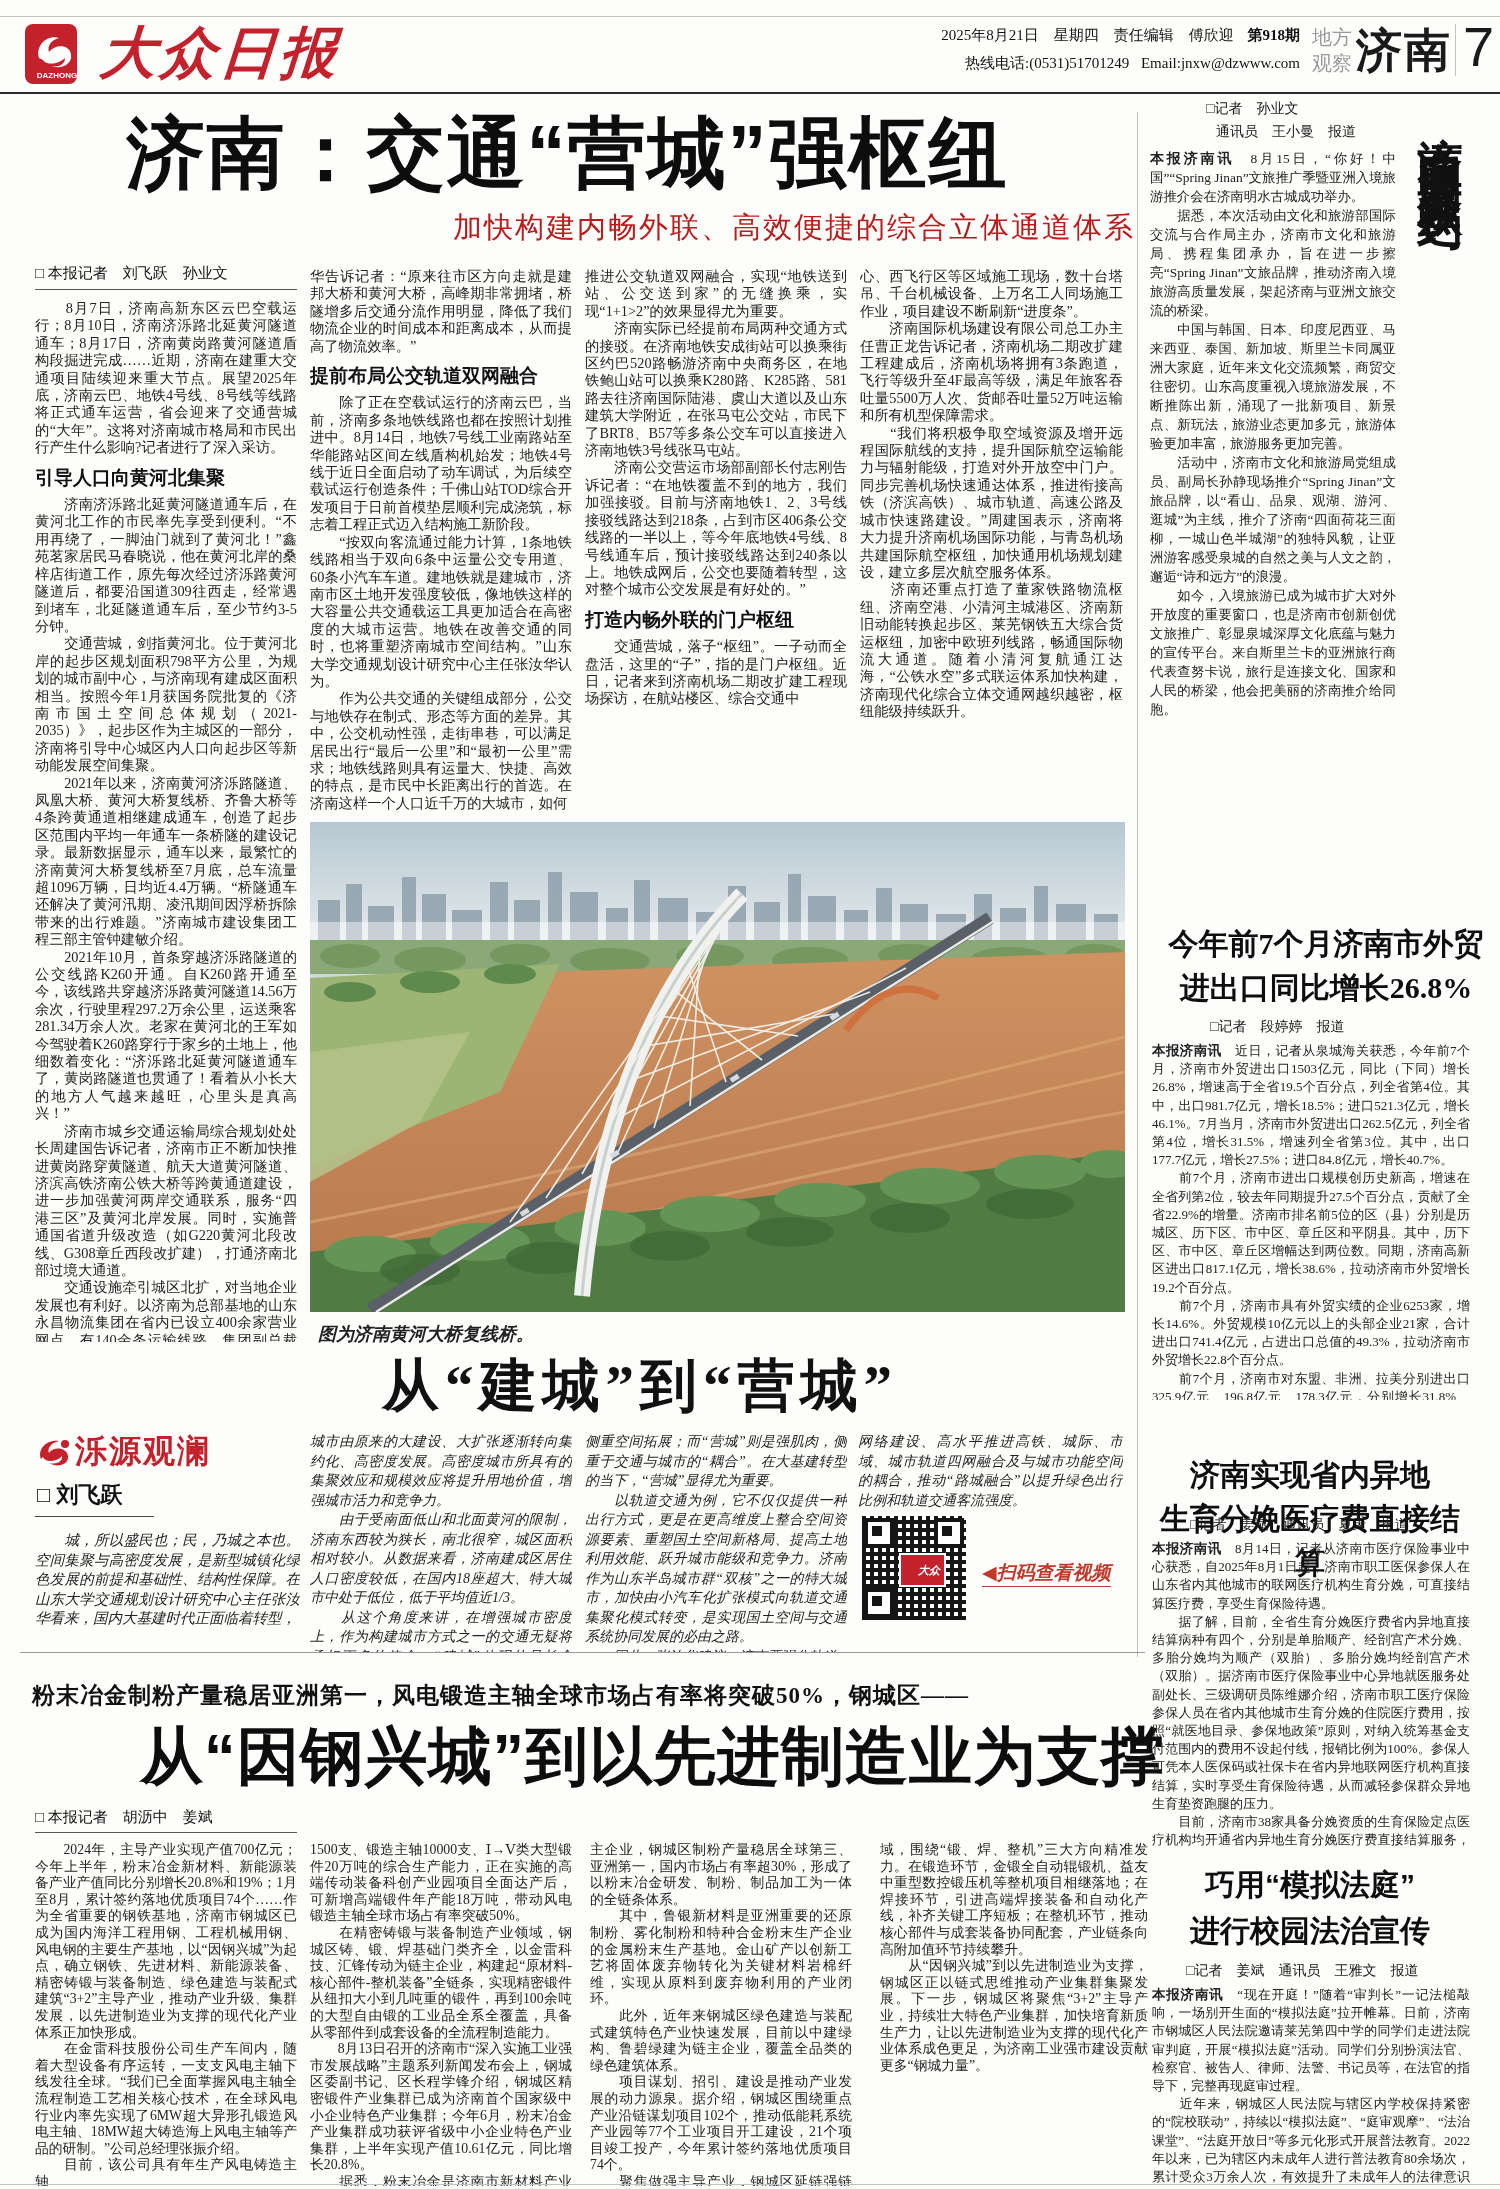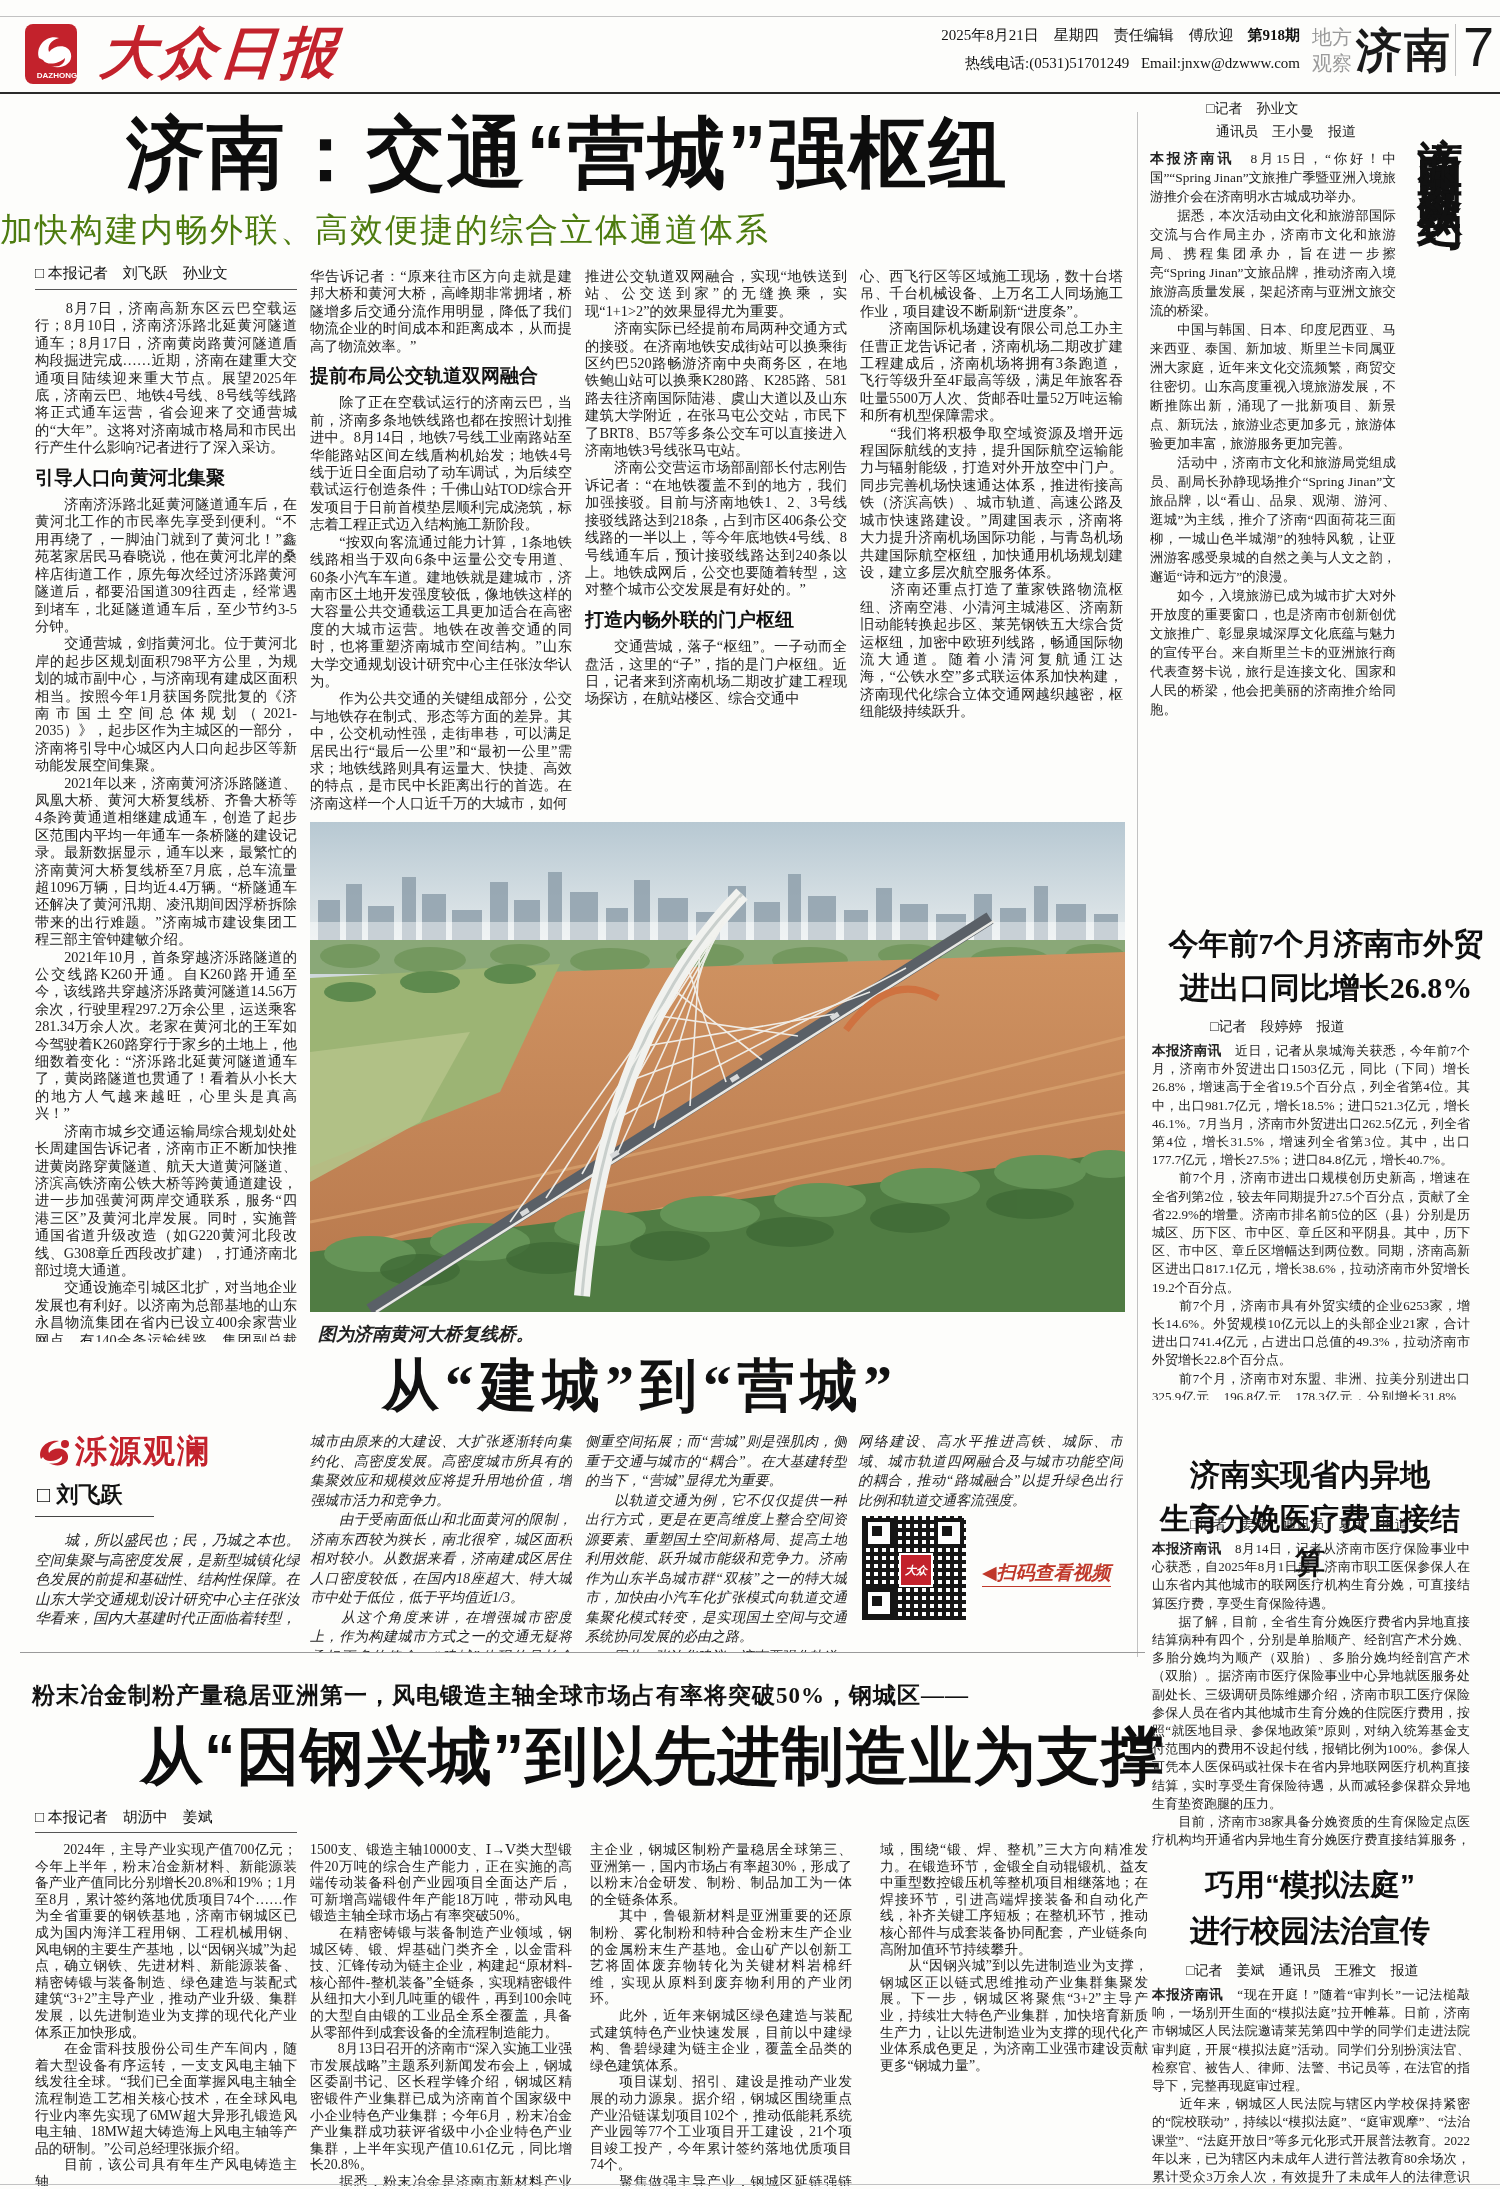--- a/index.html
+++ b/index.html
@@ -56,21 +56,21 @@
     <div class="abs sans" style="left:1356px;top:2px;font-size:46px;font-weight:600;color:#1a1a1a;letter-spacing:2px;">济南</div>
     <div class="abs hairline" style="left:1455px;top:6px;width:1px;height:52px;"></div>
     <div class="abs sans" style="left:1463px;top:-4px;font-size:56px;font-weight:400;color:#1a1a1a;">7</div>
   </div>
 
   <div class="abs rule" style="left:0;top:92px;width:1500px;height:2px;"></div>
 
   <div class="abs hairline" style="left:1137px;top:112px;width:1px;height:1545px;"></div>
 
   <div class="abs sans" style="left:0;top:102px;width:1135px;text-align:center;font-size:78px;font-weight:900;letter-spacing:2px;color:#0d0d0d;">济南：交通“营城”强枢纽</div>
-  <div class="abs serif" style="left:0;top:208px;width:1135px;text-align:left;font-size:33px;color:#4d7c0f;letter-spacing:2px;">加快构建内畅外联、高效便捷的综合立体通道体系</div>
+  <div class="abs serif" style="left:0;top:208px;width:1135px;text-align:right;font-size:29px;color:#b91c1c;letter-spacing:2px;">加快构建内畅外联、高效便捷的综合立体通道体系</div>
 
   <div class="abs byline" style="left:35px;top:264px;width:262px;border-bottom:1px solid #555;padding-bottom:6px;">□ 本报记者　刘飞跃　孙业文</div>
 
   <div class="abs bodytext clip" style="left:35px;top:300px;width:262px;height:1042px;">
     <div class="pre">　　8月7日，济南高新东区云巴空载运行；8月10日，济南济泺路北延黄河隧道通车；8月17日，济南黄岗路黄河隧道盾构段掘进完成……近期，济南在建重大交通项目陆续迎来重大节点。展望2025年底，济南云巴、地铁4号线、8号线等线路将正式通车运营，省会迎来了交通营城的“大年”。这将对济南城市格局和市民出行产生什么影响?记者进行了深入采访。</div>
     <div class="subhead">引导人口向黄河北集聚</div>
     <div class="pre">　　济南济泺路北延黄河隧道通车后，在黄河北工作的市民率先享受到便利。“不用再绕了，一脚油门就到了黄河北！”鑫苑茗家居民马春晓说，他在黄河北岸的桑梓店街道工作，原先每次经过济泺路黄河隧道后，都要沿国道309往西走，经常遇到堵车，北延隧道通车后，至少节约3-5分钟。
 　　交通营城，剑指黄河北。位于黄河北岸的起步区规划面积798平方公里，为规划的城市副中心，与济南现有建成区面积相当。按照今年1月获国务院批复的《济南市国土空间总体规划（2021-2035）》，起步区作为主城区的一部分，济南将引导中心城区内人口向起步区等新动能发展空间集聚。
 　　2021年以来，济南黄河济泺路隧道、凤凰大桥、黄河大桥复线桥、齐鲁大桥等4条跨黄通道相继建成通车，创造了起步区范围内平均一年通车一条桥隧的建设记录。最新数据显示，通车以来，最繁忙的济南黄河大桥复线桥至7月底，总车流量超1096万辆，日均近4.4万辆。“桥隧通车还解决了黄河汛期、凌汛期间因浮桥拆除带来的出行难题。”济南城市建设集团工程三部主管钟建敏介绍。
 　　2021年10月，首条穿越济泺路隧道的公交线路K260开通。自K260路开通至今，该线路共穿越济泺路黄河隧道14.56万余次，行驶里程297.2万余公里，运送乘客281.34万余人次。老家在黄河北的王军如今驾驶着K260路穿行于家乡的土地上，他细数着变化：“济泺路北延黄河隧道通车了，黄岗路隧道也贯通了！看着从小长大的地方人气越来越旺，心里头是真高兴！”
@@ -254,21 +254,21 @@
        repeating-linear-gradient(90deg,#161616 0 4px,#ffffff 4px 8px);">
     <div class="qr-eye" style="left:2px;top:2px;">
         <i></i>
       </div>
     <div class="qr-eye" style="right:2px;top:2px;">
         <i></i>
       </div>
     <div class="qr-eye" style="left:2px;bottom:2px;">
         <i></i>
       </div>
-    <div class="abs" style="left:37px;top:37px;width:30px;height:30px;background:#c3222c;border:2px solid #fff;display:flex;align-items:center;justify-content:center;">
+    <div class="abs" style="left:37px;top:37px;width:30px;height:30px;background:#c3222c;border:2px solid #fff;display:flex;align-items:center;justify-content:center;padding-left:13px;">
       <span class="serif" style="color:#fff;font-size:11px;font-weight:bold;font-style:italic;">大众</span>
     </div>
   </div>
   <div class="abs kai" style="left:982px;top:1560px;font-size:19px;font-weight:bold;color:#c0392b;border-bottom:1px solid #c0392b;">◀扫码查看视频</div>
 
   <div class="abs" style="left:20px;top:1652px;width:1125px;height:1px;background:#9a9a9a;"></div>
 
   <div class="abs serif" style="left:32px;top:1680px;width:1110px;font-size:23px;font-weight:bold;color:#111;letter-spacing:1px;">粉末冶金制粉产量稳居亚洲第一，风电锻造主轴全球市场占有率将突破50%，钢城区——</div>
   <div class="abs sans" style="left:0;top:1714px;width:1165px;text-align:right;font-size:63px;font-weight:900;letter-spacing:1px;color:#0d0d0d;">从“因钢兴城”到以先进制造业为支撑</div>
   <div class="abs byline" style="left:35px;top:1808px;width:262px;border-bottom:1px solid #555;padding-bottom:5px;">□ 本报记者　胡沥中　姜斌</div>

